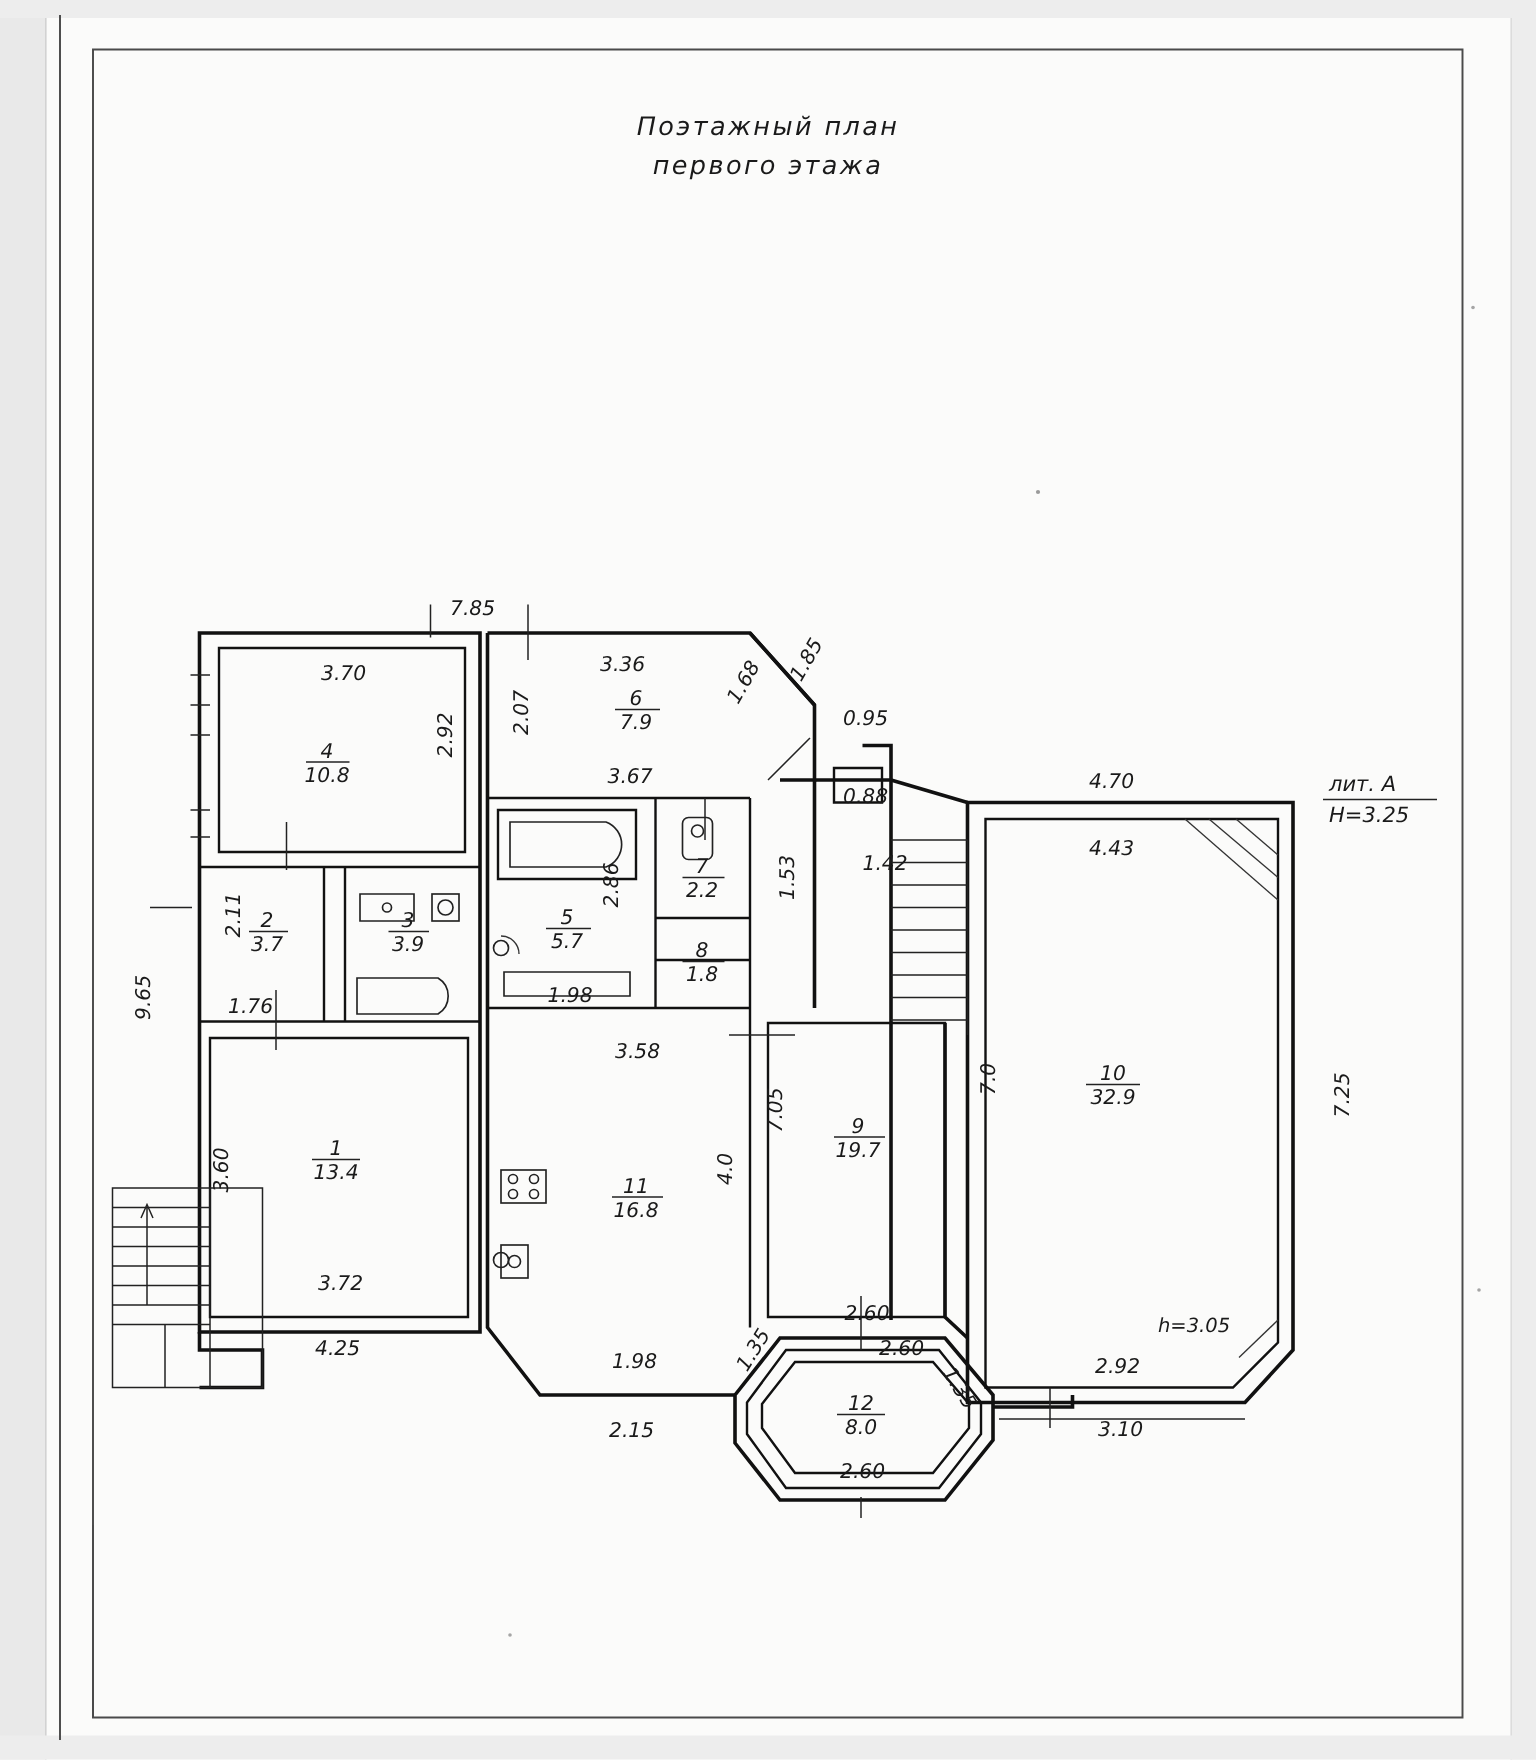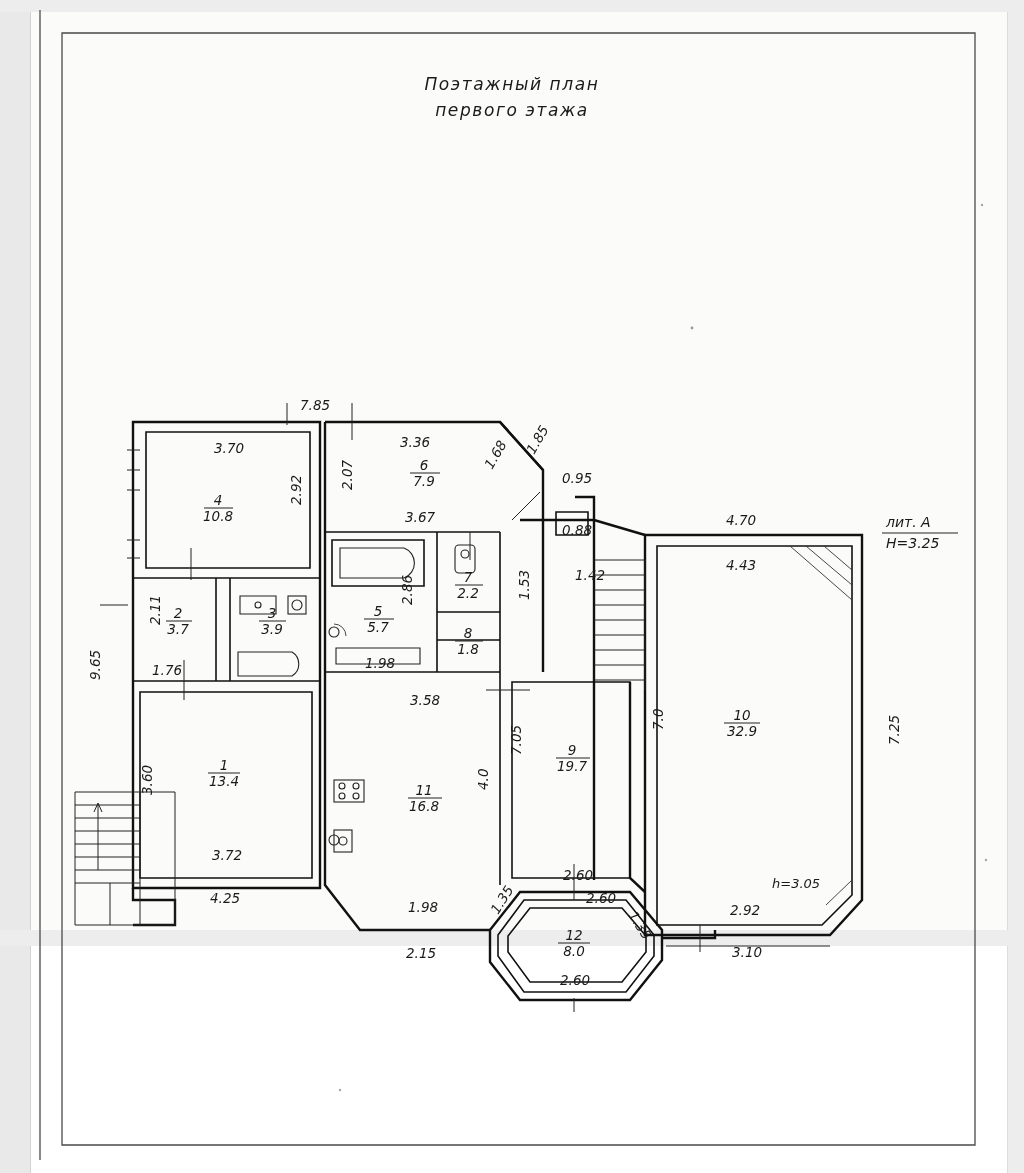--- a/index.html
+++ b/index.html
@@ -11,21 +11,21 @@
     width: 1024px;
     height: 1173px;
     position: relative;
     font-family: "DejaVu Sans", sans-serif;
     overflow: hidden;
   }
   #sheet {
     position: absolute;
     left: 0; top: 0;
     width: 1024px;
-    height: 946px;
+    height: 1173px;
     background: #fbfbfa;
   }
   
   .scan-edge-left {
     position: absolute;
     left: 0; top: 0;
     width: 30px; height: 1173px;
     background: #e9e9e9;
     border-right: 1px solid #d2d2d2;
   }

